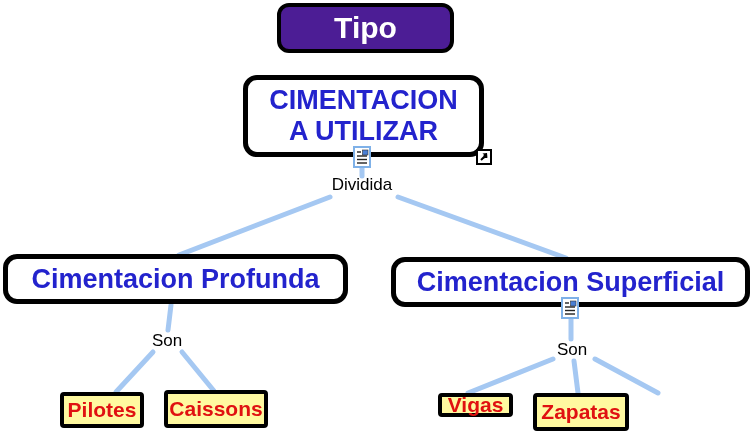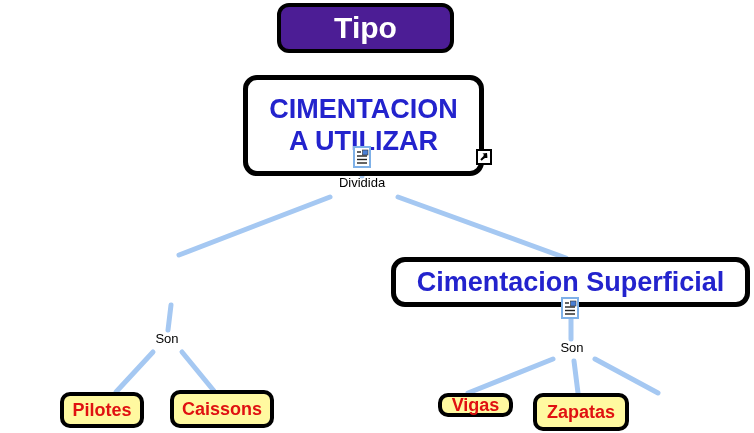--- a/index.html
+++ b/index.html
@@ -32,45 +32,45 @@
     background: #FFFFFF;
     border: 5px solid #000000;
     border-radius: 14px;
     color: #2323CD;
     font-weight: bold;
     font-size: 27px;
   }
   .leaf-node {
     background: #FFF9A0;
     border: 4px solid #000000;
-    border-radius: 10px;
+    border-radius: 4px;
     color: #E01111;
     font-weight: bold;
-    font-size: 18px;
+    font-size: 21px;
   }
   .linking-label {
     position: absolute;
     color: #000000;
-    font-size: 13px;
+    font-size: 17px;
     text-align: center;
   }
   .icon-abs { position: absolute; }
 
   
   #node-tipo        { left: 277px; top: 3px;   width: 177px; height: 50px; }
-  #node-main        { left: 243px; top: 75px;  width: 241px; height: 101px; flex-direction: column; line-height: 1.15; }
+  #node-main        { left: 243px; top: 75px;  width: 241px; height: 82px; flex-direction: column; line-height: 1.15; }
   #node-profunda    { left: 3px;   top: 254px; width: 345px; height: 50px; }
   #node-superficial { left: 391px; top: 257px; width: 359px; height: 50px; }
 
   #label-dividida   { left: 322px; top: 175px; width: 80px; }
   #label-son-left   { left: 142px; top: 331px; width: 50px; }
   #label-son-right  { left: 547px; top: 340px; width: 50px; }
 
   #leaf-pilotes  { left: 60px;  top: 392px; width: 84px;  height: 36px; }
-  #leaf-caissons { left: 170px; top: 390px; width: 104px; height: 38px; justify-content: center; }
+  #leaf-caissons { left: 164px; top: 390px; width: 104px; height: 38px; justify-content: center; }
   #leaf-vigas    { left: 438px; top: 393px; width: 75px;  height: 24px; }
   #leaf-zapatas  { left: 533px; top: 393px; width: 96px;  height: 38px; }
   #leaf-losas    { left: 645px; top: 393px; width: 74px;  height: 38px; }
 
   #resource-icon-main        { left: 353px; top: 146px; }
   #resource-icon-superficial { left: 561px; top: 297px; }
   #expand-icon               { left: 476px; top: 149px; }
 
   #connector-layer {
     position: absolute;
@@ -119,20 +119,23 @@
 
   <svg class="icon-abs" id="expand-icon" width="16" height="16" viewBox="0 0 16 16" xmlns="http://www.w3.org/2000/svg">
     <rect x="1" y="1" width="14" height="14" fill="#FFFFFF" stroke="#000000" stroke-width="2"></rect>
     <path d="M5 11 L9 7 L7 7 L11 4 L11 9 L9 9 Z" fill="#000000" transform="rotate(0)"></path>
     <line x1="5" y1="11" x2="10" y2="6" stroke="#000000" stroke-width="2"></line>
     <path d="M11 4 L11.5 9 L6.5 4.5 Z" fill="#000000"></path>
   </svg>
 
   <div class="linking-label" id="label-dividida"><span>Dividida</span></div>
 
+  <div class="node concept-node" id="node-profunda">
+    <span>Cimentacion Profunda</span>
+  </div>
 
   <div class="node concept-node" id="node-superficial">
     <span>Cimentacion Superficial</span>
   </div>
 
   <svg class="icon-abs" id="resource-icon-superficial" width="18" height="22" viewBox="0 0 18 22" xmlns="http://www.w3.org/2000/svg">
     <rect x="1" y="1" width="16" height="20" fill="#FFFFFF" stroke="#7FB1E8" stroke-width="2"></rect>
     <rect x="9.5" y="4" width="5.5" height="5" fill="#4A7FD4" stroke="#333333" stroke-width="0.6"></rect>
     <line x1="4" y1="6" x2="8" y2="6" stroke="#222222" stroke-width="1.4"></line>
     <line x1="4" y1="10" x2="14" y2="10" stroke="#222222" stroke-width="1.4"></line>

